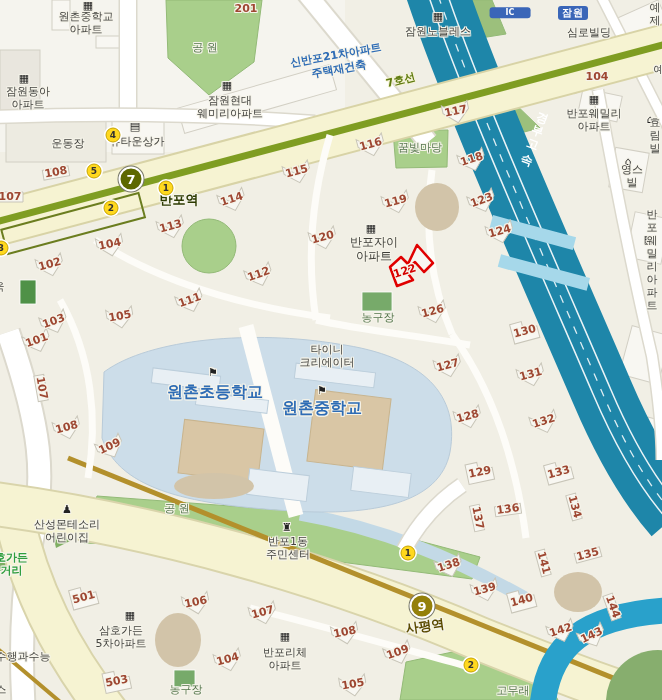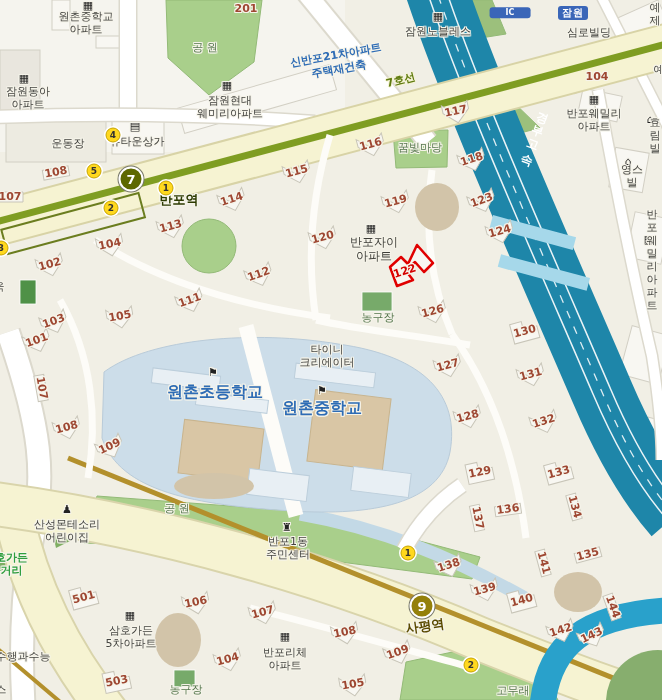--- a/index.html
+++ b/index.html
@@ -339,21 +339,21 @@
       <div class="lbl ic" style="left: 322px; top: 391px;">⚑</div>
       <div class="lbl blue" style="left: 322px; top: 408px;">원촌중학교</div>
       <div class="lbl green" style="left: 177px; top: 509px;">공 원</div>
       <div class="lbl green" style="left: 465px; top: 691px; margin-left: 48px;">고무래</div>
       <div class="lbl ic" style="left: 67px; top: 510px;">♟</div>
       <div class="lbl place" style="left: 67px; top: 532px;">산성몬테소리
 어린이집</div>
       <div class="lbl greenx" style="left: 6px; top: 565px;">삼호가든
 사거리</div>
       <div class="lbl ic" style="left: 130px; top: 616px;">▦</div>
-      <div class="lbl place" style="left: 131px; top: 638px; text-align: center;">삼호가든
+      <div class="lbl place" style="left: 121px; top: 638px; text-align: center;">삼호가든
 5차아파트</div>
       <div class="lbl ic" style="left: 285px; top: 637px;">▦</div>
       <div class="lbl place" style="left: 285px; top: 660px;">반포리체
 아파트</div>
       <div class="lbl ic" style="left: 287px; top: 528px;">♜</div>
       <div class="lbl place" style="left: 288px; top: 549px;">반포1동
 주민센터</div>
       <div class="lbl green" style="left: 186px; top: 690px;">농구장</div>
       <div class="lbl place" style="left: -1px; top: 287px;">욱</div>
       <div class="lbl place" style="left: 23px; top: 657px;">수행과수능</div>

